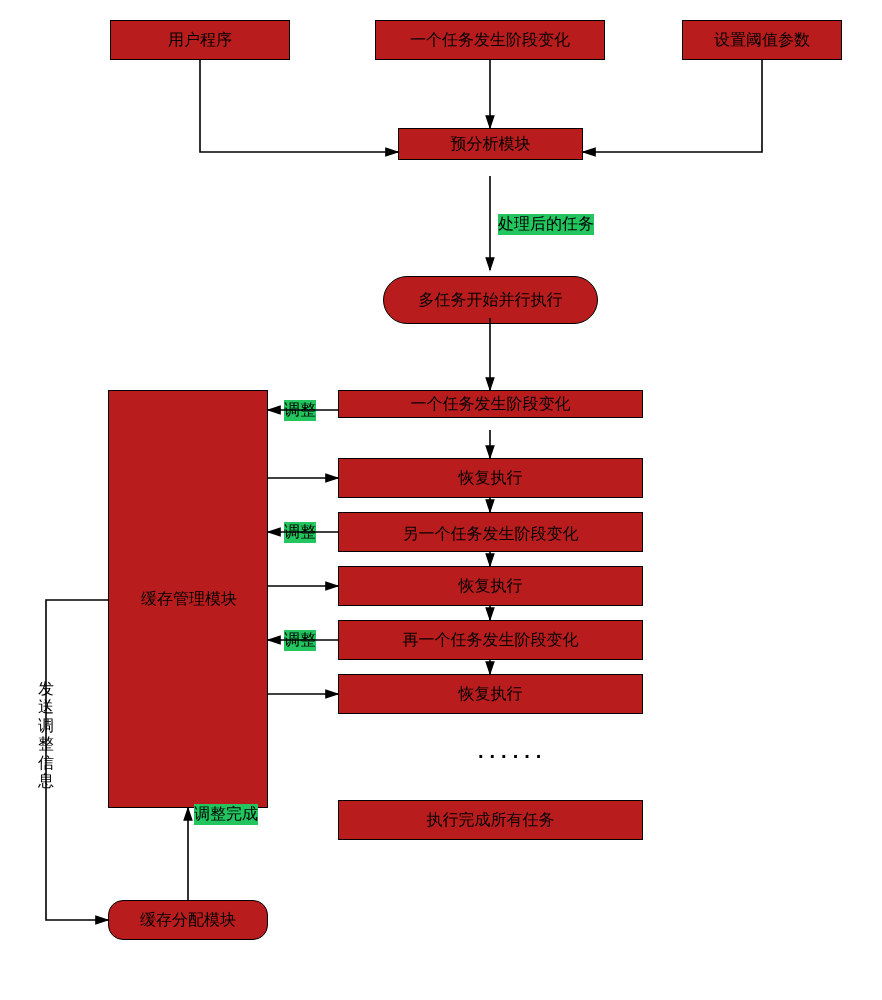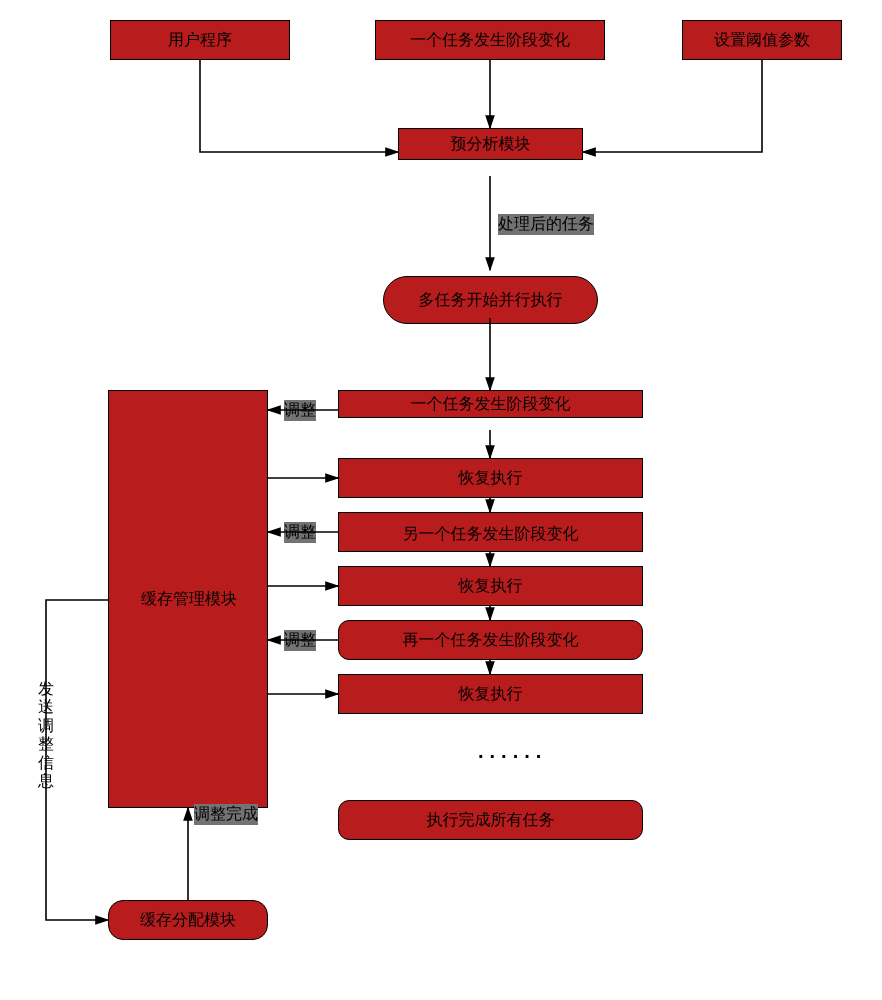--- a/index.html
+++ b/index.html
@@ -20,21 +20,21 @@
     align-items: center;
     justify-content: center;
     text-align: center;
     padding: 6px 10px;
   }
   .pill {
     border-radius: 24px;
   }
   .label {
     position: absolute;
-    background: #737373;
+    background: #22c55e;
     white-space: nowrap;
   }
   .vlabel {
     position: absolute;
     width: 20px;
     text-align: center;
     line-height: 1.15;
   }
   .dots {
     position: absolute;
@@ -85,32 +85,32 @@
 </div>
 <div class="node" style="left:338px; top:458px; width:305px; height:40px;">
   <span>恢复执行</span>
 </div>
 <div class="node" style="left:338px; top:512px; width:305px; height:40px;align-items:flex-end;">
   <span>另一个任务发生阶段变化</span>
 </div>
 <div class="node" style="left:338px; top:566px; width:305px; height:40px;">
   <span>恢复执行</span>
 </div>
-<div class="node" style="left:338px; top:620px; width:305px; height:40px;border-radius:11px;">
+<div class="node" style="left:338px; top:620px; width:305px; height:40px;">
   <span>再一个任务发生阶段变化</span>
 </div>
 <div class="node" style="left:338px; top:674px; width:305px; height:40px;">
   <span>恢复执行</span>
 </div>
 
 <div class="dots" style="left:478px; top:740px;">
   <span>......</span>
 </div>
 
-<div class="node" style="left:338px; top:800px; width:305px; height:40px;border-radius:11px;">
+<div class="node" style="left:338px; top:800px; width:305px; height:40px;">
   <span>执行完成所有任务</span>
 </div>
 
 <div class="node" style="left:108px; top:390px; width:160px; height:418px;padding-left:12px;">
   <span>缓存管理模块</span>
 </div>
 
 <div class="node" style="left:108px; top:900px; width:160px; height:40px;border-radius:15px;">
   <span>缓存分配模块</span>
 </div>

